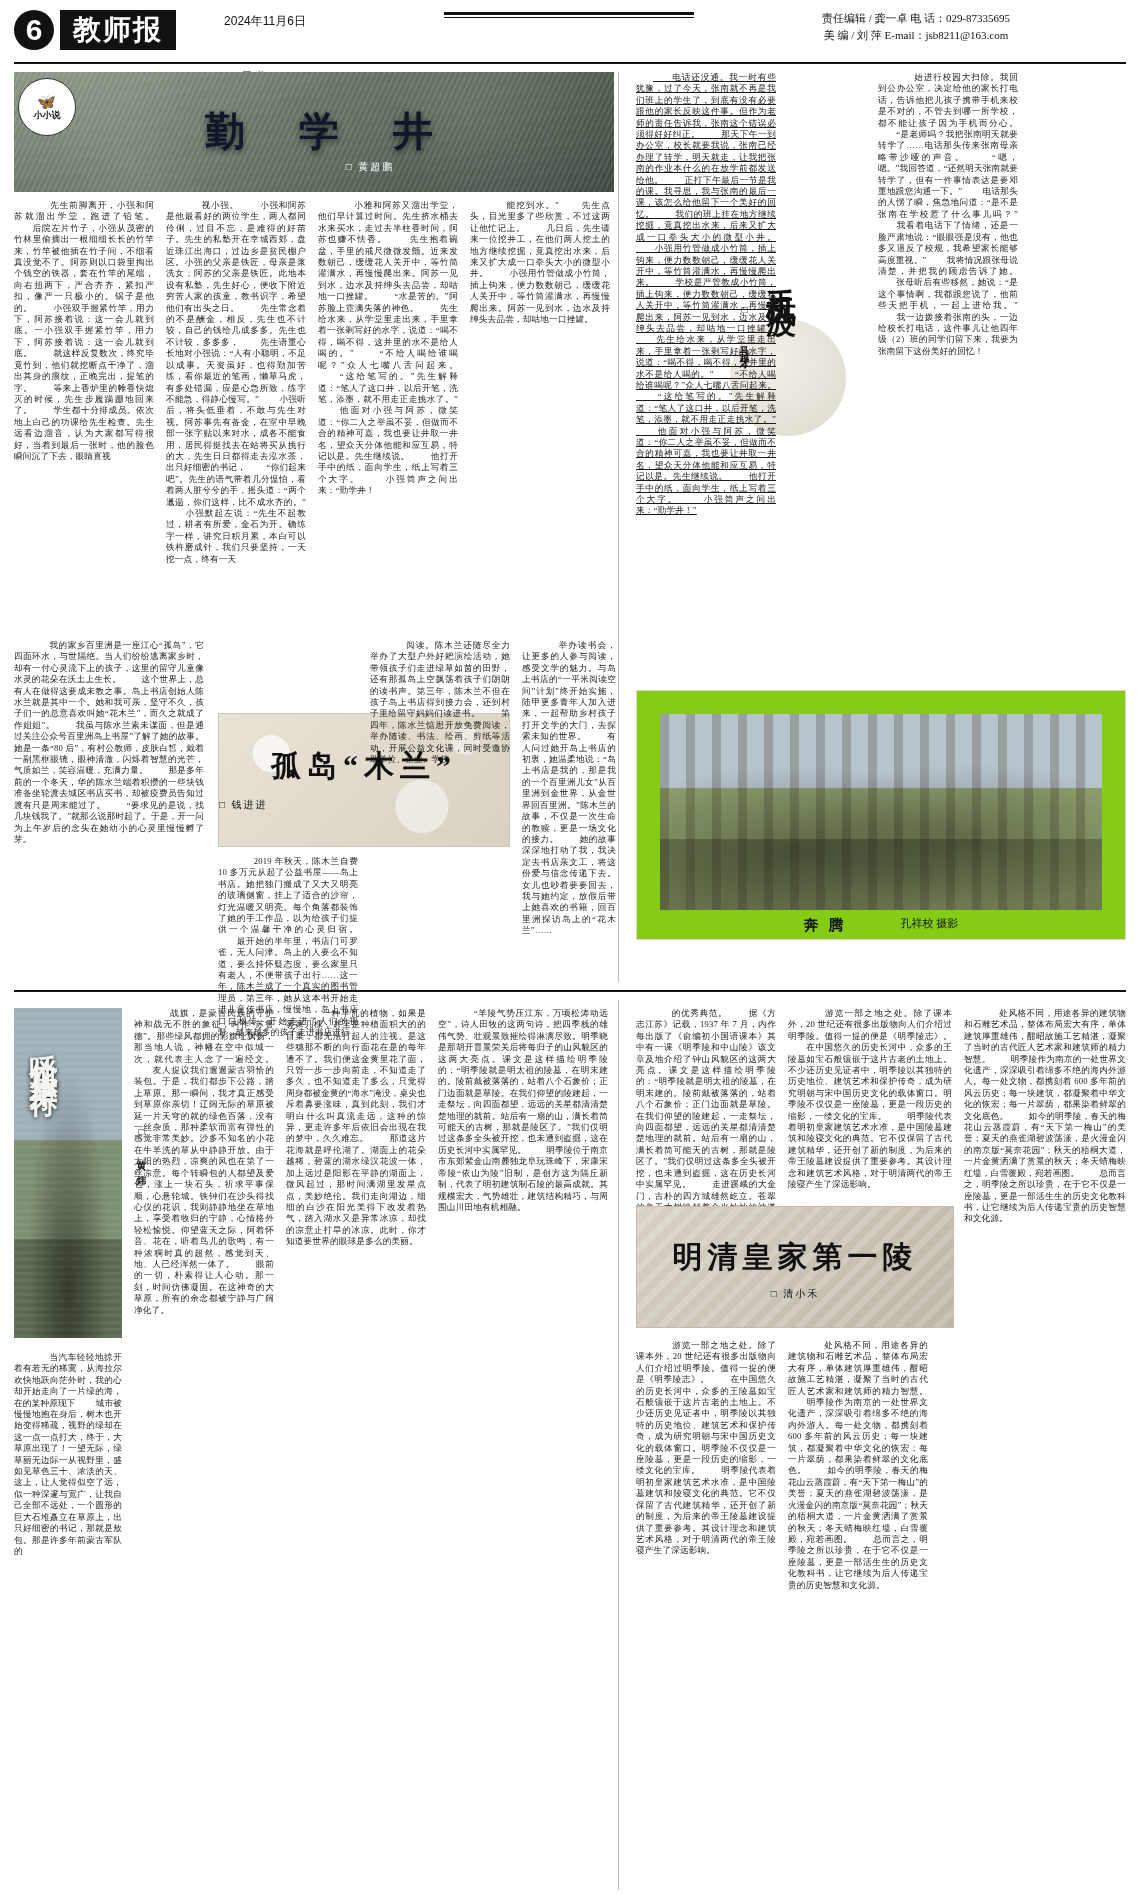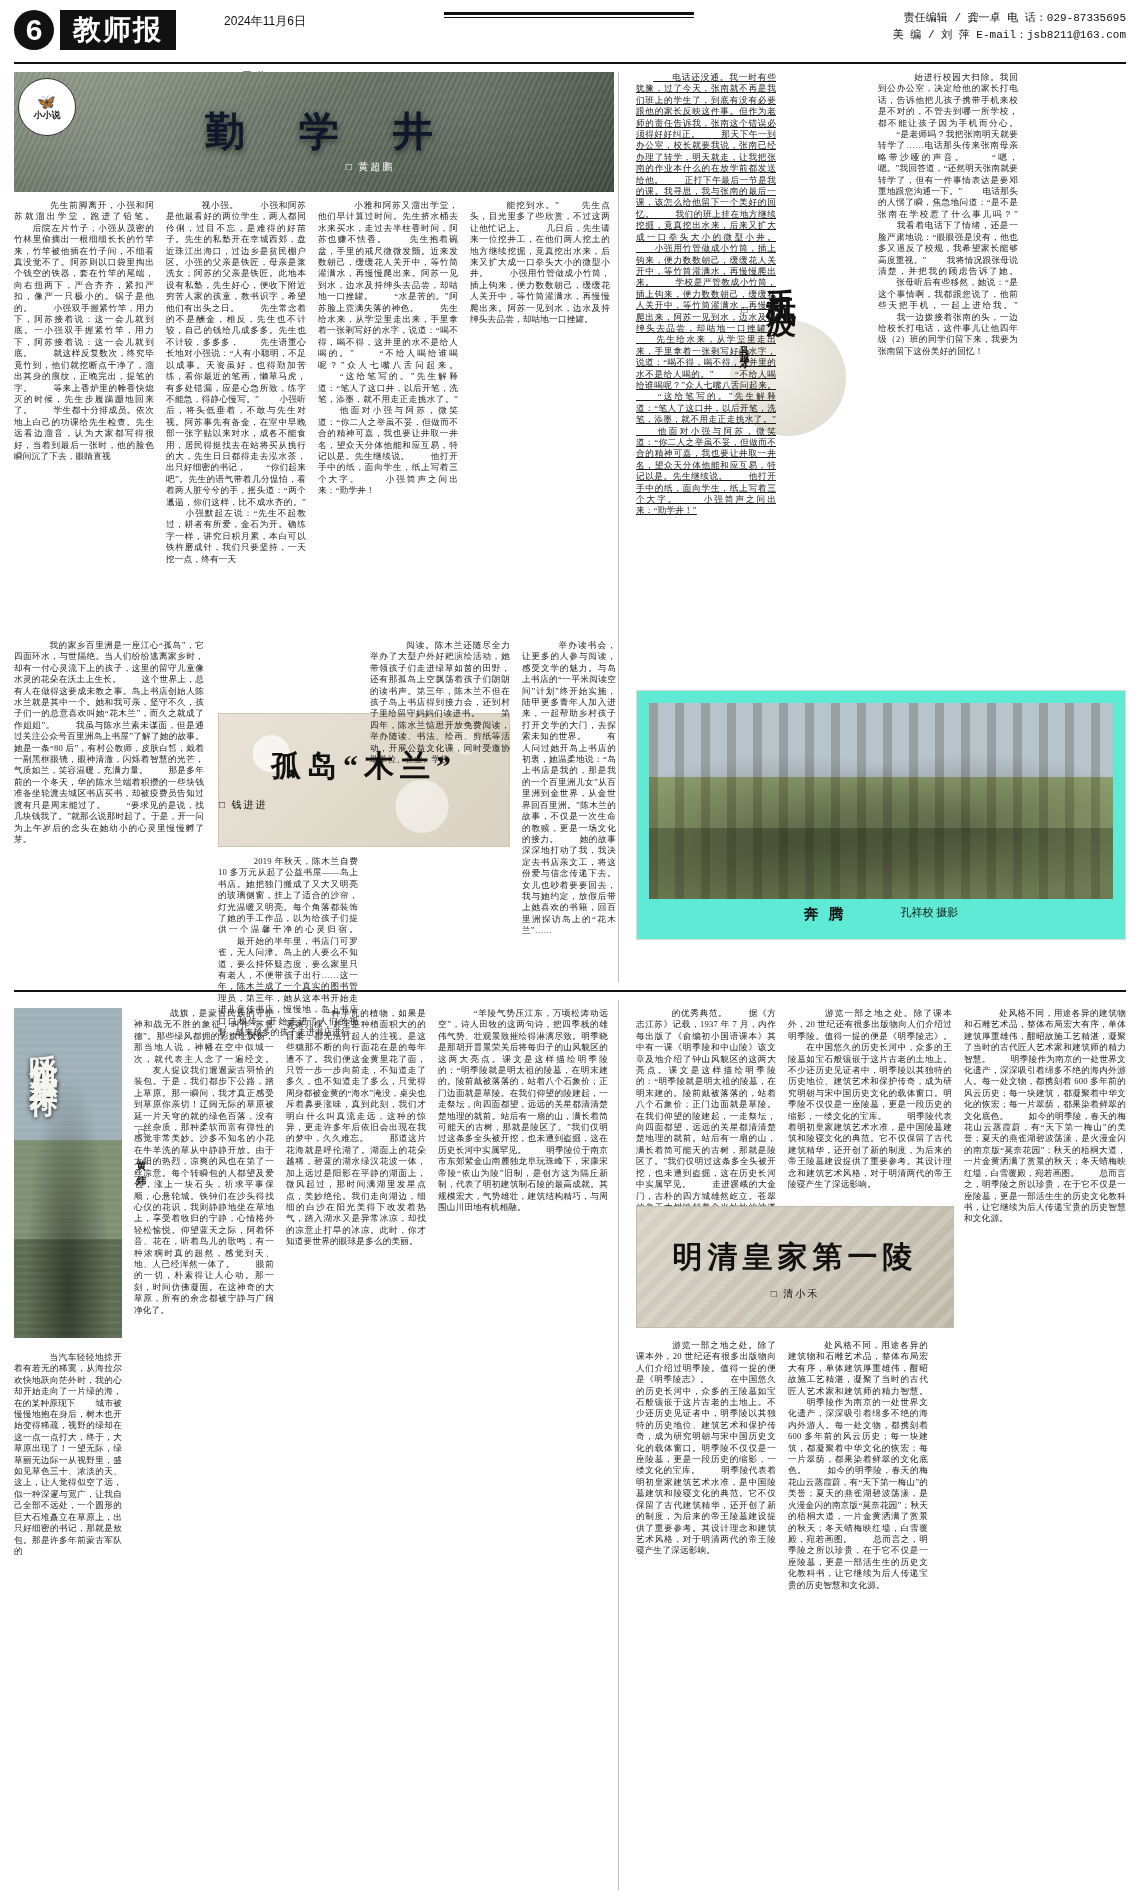--- a/index.html
+++ b/index.html
@@ -30,21 +30,21 @@
     font-size:12px;line-height:18px;font-family:"Liberation Sans",sans-serif;}
   .mast-date div:last-child{letter-spacing:4px;margin-top:38px;}
   .mast-title{
     position:absolute;left:390px;top:0px;width:330px;text-align:center;
     font-size:34px;letter-spacing:16px;font-weight:bold;
   }
   .mast-title .rule{height:3px;background:#111;margin:4px auto 0;width:250px;}
   .mast-title .rule2{height:1px;background:#111;margin:2px auto 0;width:250px;}
   .mast-right{
     position:absolute;right:0;top:2px;width:420px;font-size:11px;line-height:17px;
-    font-family:Liberation Mono, monospace;text-align:right;
+    font-family:Liberation Serif, serif;text-align:center;
   }
   .top-rule{position:absolute;left:14px;top:62px;width:1112px;height:2px;background:#111;}
 
   
   .col{
     position:absolute;
     font-size:8.6px;
     line-height:11.4px;
     text-align:justify;
     color:#1a1a1a;
@@ -109,21 +109,21 @@
   }
   .hl-shouji .circ{
     position:absolute;left:6px;top:74px;width:116px;height:116px;border-radius:50%;
     background:radial-gradient(circle at 35% 35%,#f2f0ea,#ddd9cd);
   }
   .hl-shouji .t{position:absolute;left:38px;top:18px;font-size:30px;line-height:38px;}
   .hl-shouji .b{position:absolute;left:14px;top:58px;font-size:10px;line-height:13px;}
 
   
   .photo-horse{position:absolute;left:636px;top:690px;width:490px;height:250px;
-    background:#5eead4;border:1px solid #ddd8cd;padding:12px;box-sizing:border-box;}
+    background:#84cc16;border:1px solid #ddd8cd;padding:23px;box-sizing:border-box;}
   .photo-horse .img{width:100%;height:196px;position:relative;overflow:hidden;
     background:linear-gradient(#b8c4cc 0 38%,#8fa06e 38% 64%,#6d7a52 64% 100%);}
   .photo-horse .img:after{
     content:"";position:absolute;inset:0;
     background:
       radial-gradient(ellipse at 30% 70%,rgba(0,0,0,.35),transparent 45%),
       radial-gradient(ellipse at 70% 62%,rgba(0,0,0,.30),transparent 42%),
       repeating-linear-gradient(90deg,rgba(60,50,35,.25) 0 9px,transparent 9px 26px);
   }
   .photo-horse .cap{margin-top:6px;display:flex;justify-content:center;gap:54px;

